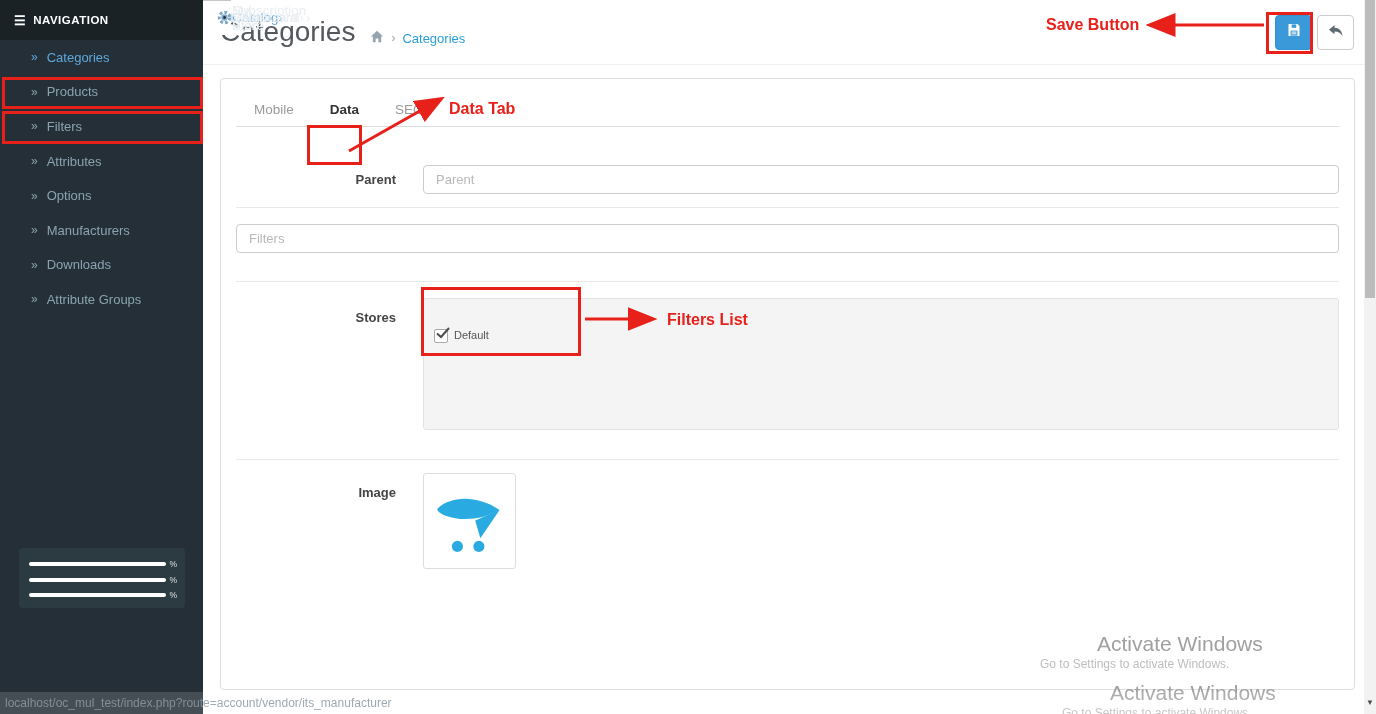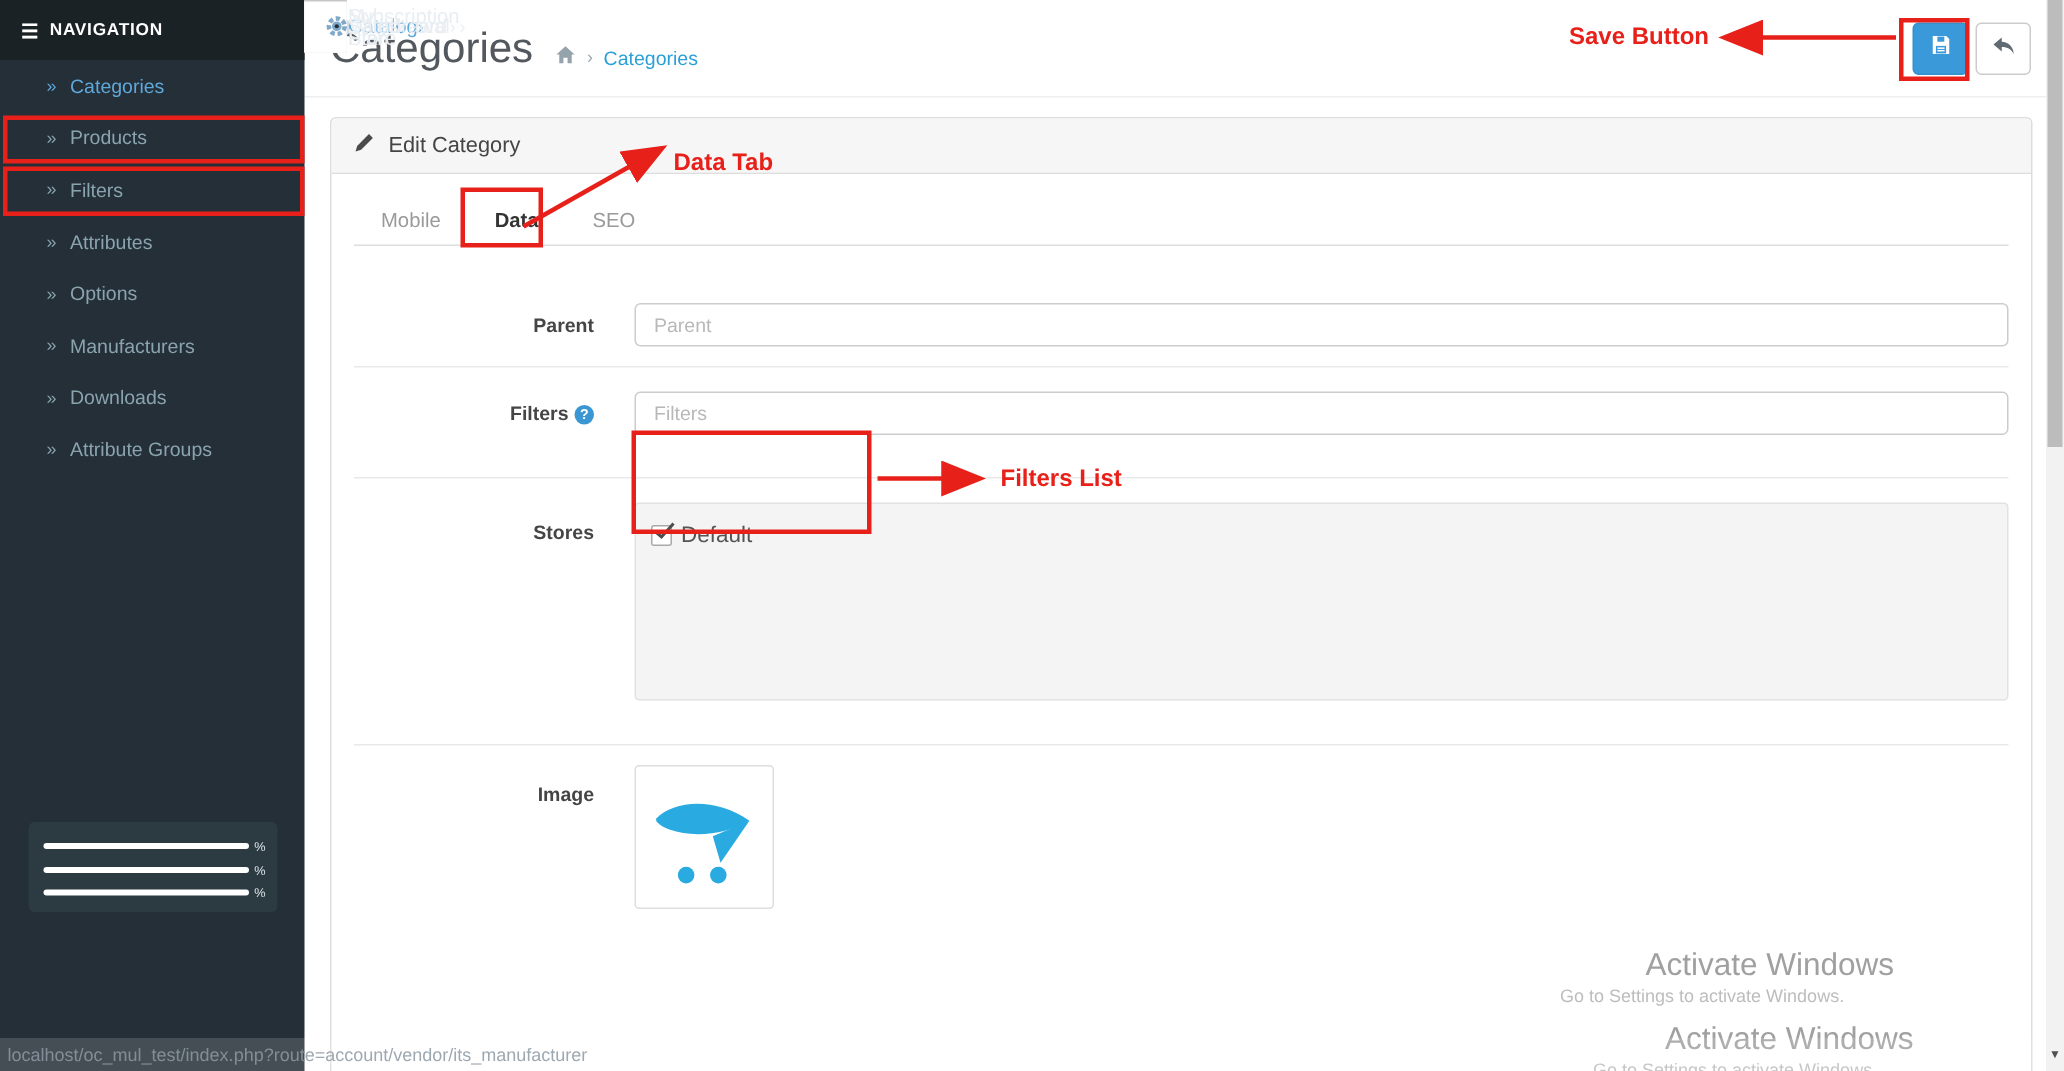--- a/index.html
+++ b/index.html
@@ -59,21 +59,21 @@
   .row-stores  { padding:16px 0 29px 0; border-bottom:1px solid #e9e9e9; }
   .row-image   { padding:13px 0 0 0; }
   .pt7 { padding-top:7px; } .pt12 { padding-top:12px; }
 
   .well { background:#f4f4f4; border:1px solid #e2e2e2; border-radius:3px; }
   .well-filters { height:128px; margin-top:-1px; padding:9px 10px; }
   .filter-item { display:flex; align-items:center; gap:5px; font-size:12.5px; color:#555; height:16px; }
   .minus-ic { width:11px; height:11px; border-radius:50%; background:#3d3d3d; position:relative; flex:0 0 11px; }
   .minus-ic::after { content:""; position:absolute; left:2.5px; top:4.7px; width:6px; height:1.6px; background:#f4f4f4; }
   .well-stores { height:132px; padding:12px 10px; }
-  .checkbox-row { display:flex; align-items:center; gap:6px; font-size:15px; color:#555; }
+  .checkbox-row { display:flex; align-items:flex-start; gap:6px; font-size:11px; color:#555;margin-top:18px; }
   .checkbox { width:14px; height:14px; background:#fff; border:1px solid #a9a9a9; border-radius:2px; position:relative; }
   .checkbox svg { position:absolute; left:0; top:-4px; }
 
   .q-badge { display:inline-block; width:13px; height:13px; border-radius:50%; background:#3b97d3; color:#fff;
              font-size:9.5px; font-weight:bold; line-height:13px; text-align:center; margin-left:4px; vertical-align:1px; }
 
   .thumb { width:93px; height:96px; border:1px solid #ddd; border-radius:3px; background:#fff;
            display:flex; align-items:center; justify-content:center; }
 
   
@@ -253,47 +253,36 @@
         <span>
           <svg width="17" height="16" viewBox="0 0 17 16">
               <path d="M7.5 3 L2 7.7 L7.5 12.3 V9.4 C11.5 9.4 14 11 15.5 14.2 C15.2 9 11.9 5.9 7.5 5.8 Z" fill="#5f6a72"></path>
             </svg>
         </span>
       </div>
     </div>
   </div>
 
   <section class="panel">
-    <div class="panel-heading">
-      <span>
-        <svg width="14" height="14" viewBox="0 0 16 16">
-            <path d="M11.4 1.6 L14.4 4.6 L5.4 13.6 L1.2 14.8 L2.4 10.6 Z" fill="#4a4a4a"></path>
-          </svg>
-      </span>
-      <span>Edit Category</span>
-    </div>
 
     <div class="panel-body">
       <div class="tabs">
         <div class="tab">Mobile</div>
         <div class="tab active">Data</div>
         <div class="tab">SEO</div>
       </div>
 
       <div class="form-row row-parent">
         <div class="f-label pt7">Parent</div>
         <div class="field-col">
           <input class="input" type="text" placeholder="Parent" style="">
         </div>
       </div>
 
       <div class="form-row row-filters">
-        <div class="f-label pt7">
-          <span>Filters</span><span class="q-badge">?</span>
-        </div>
         <div class="field-col">
           <input class="input" type="text" placeholder="Filters" style="">
         </div>
       </div>
 
       <div class="form-row row-stores">
         <div class="f-label pt12">Stores</div>
         <div class="field-col">
           <div class="well well-stores">
             <div class="checkbox-row">

